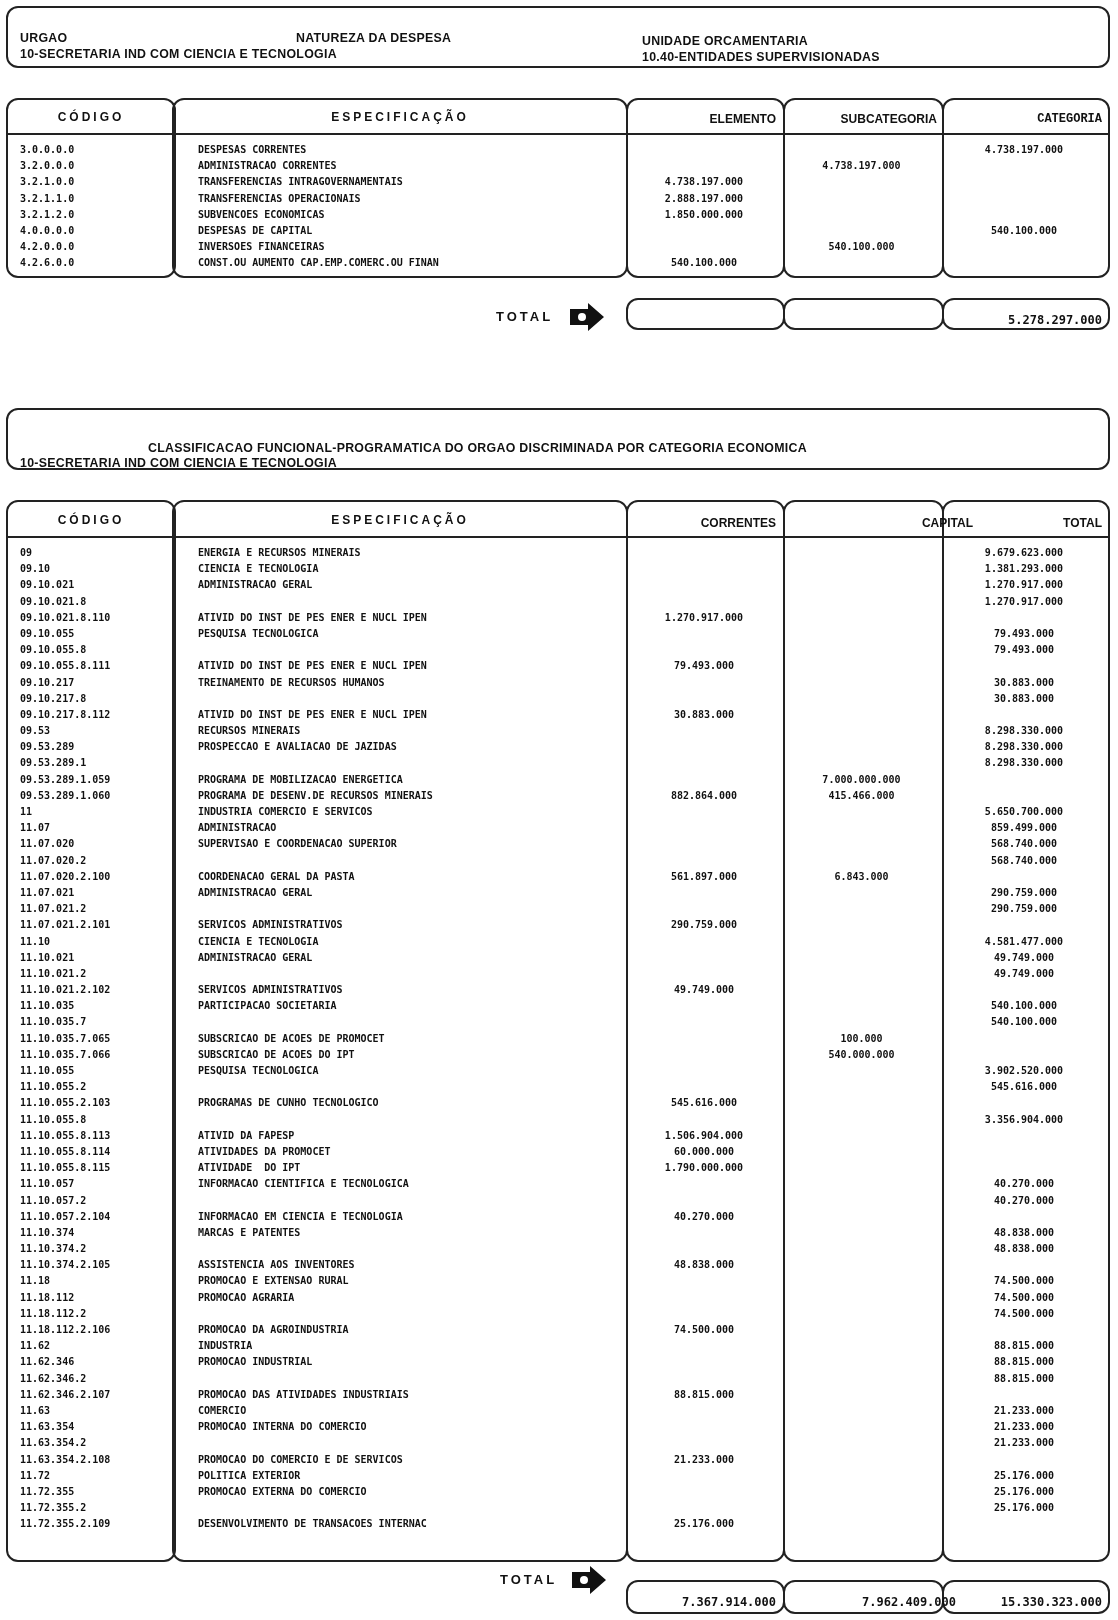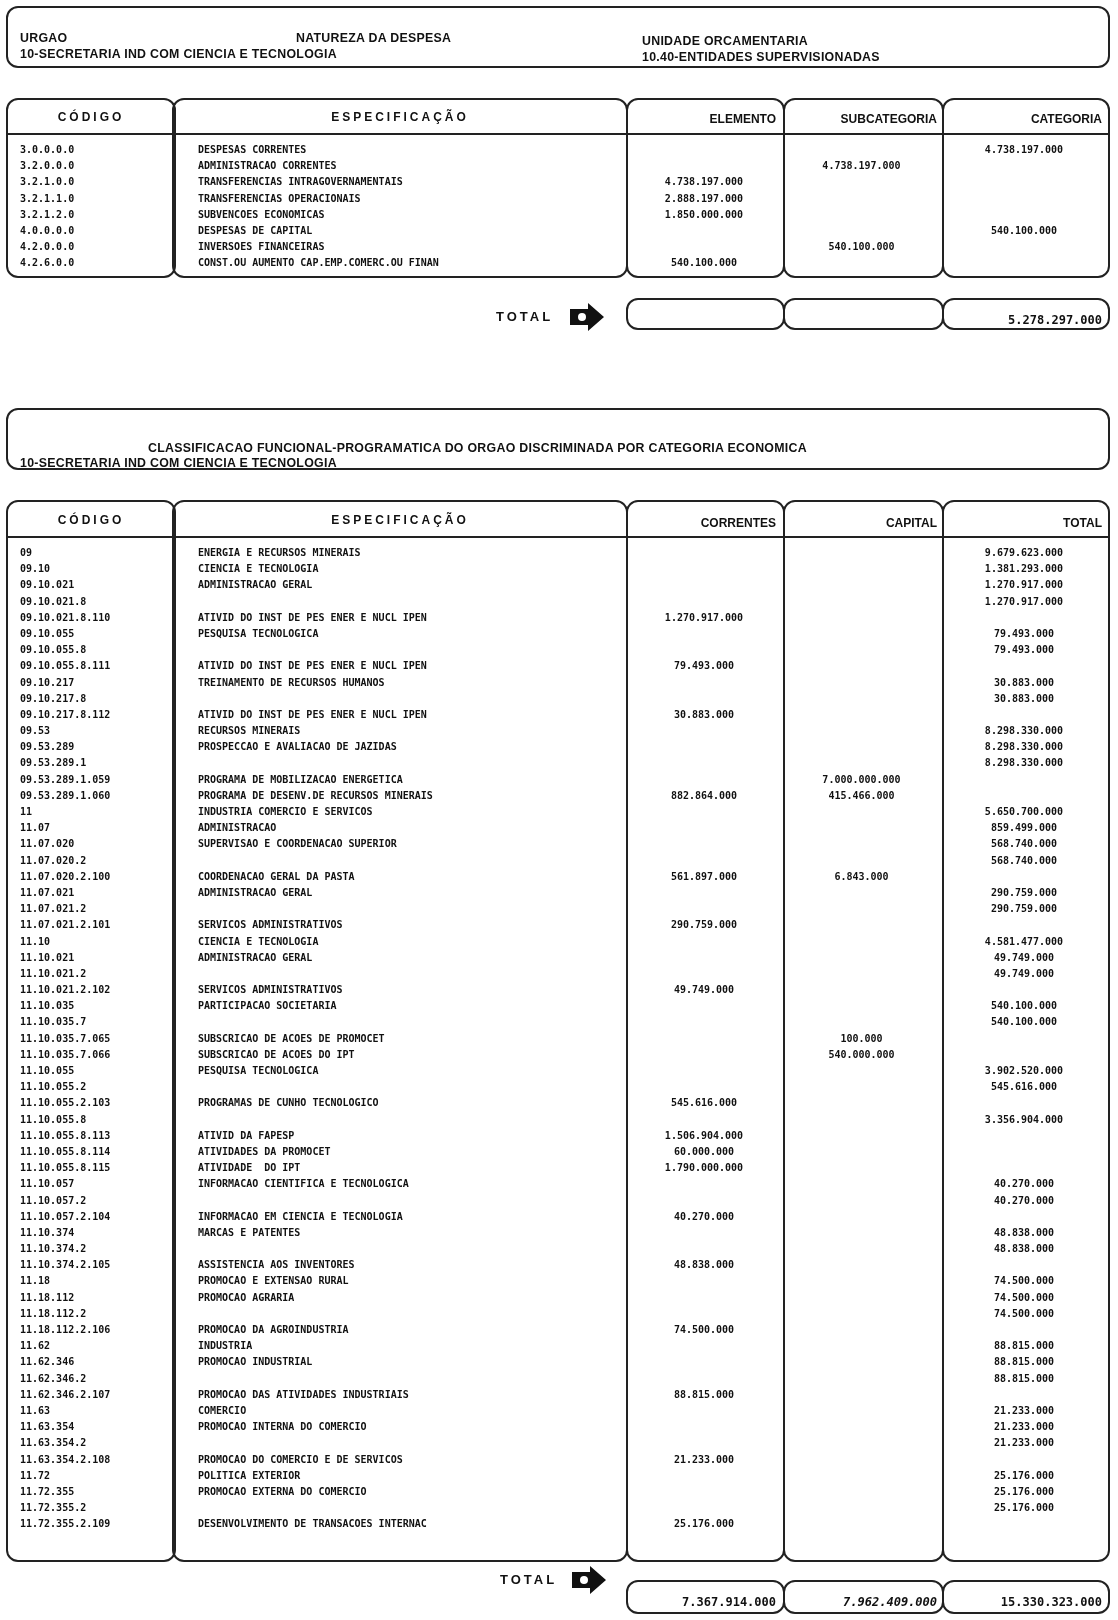--- a/index.html
+++ b/index.html
@@ -32,21 +32,21 @@
   <div class="box" style="left:172px;top:98px;width:456px;height:180px;"></div>
   <div class="box" style="left:626px;top:98px;width:159px;height:180px;"></div>
   <div class="box" style="left:783px;top:98px;width:161px;height:180px;"></div>
   <div class="box" style="left:942px;top:98px;width:168px;height:180px;"></div>
   <div class="hline" style="left:6px;top:133px;width:1104px;"></div>
 
   <div class="col-hdr spaced" style="left:6px;top:110px;width:170px;text-align:center;">CÓDIGO</div>
   <div class="col-hdr spaced" style="left:172px;top:110px;width:456px;text-align:center;">ESPECIFICAÇÃO</div>
   <div class="col-hdr" style="left:626px;top:112px;width:150px;text-align:right;">ELEMENTO</div>
   <div class="col-hdr" style="left:783px;top:112px;width:154px;text-align:right;">SUBCATEGORIA</div>
-  <div class="col-hdr" style="left:942px;top:112px;width:160px;text-align:right;">CATEGORIA</div>
+  <div class="col-hdr" style="left:942px;top:112px;width:160px;text-align:right;font-family:Liberation Mono, monospace;">CATEGORIA</div>
 
   <div id="t1-codigo" class="rows" style="left:20px;top:142px;width:150px;"><div>3.0.0.0.0</div><div>3.2.0.0.0</div><div>3.2.1.0.0</div><div>3.2.1.1.0</div><div>3.2.1.2.0</div><div>4.0.0.0.0</div><div>4.2.0.0.0</div><div>4.2.6.0.0</div></div>
   <div id="t1-espec" class="rows" style="left:198px;top:142px;width:425px;"><div>DESPESAS CORRENTES</div><div>ADMINISTRACAO CORRENTES</div><div>TRANSFERENCIAS INTRAGOVERNAMENTAIS</div><div>TRANSFERENCIAS OPERACIONAIS</div><div>SUBVENCOES ECONOMICAS</div><div>DESPESAS DE CAPITAL</div><div>INVERSOES FINANCEIRAS</div><div>CONST.OU AUMENTO CAP.EMP.COMERC.OU FINAN</div></div>
   <div id="t1-elemento" class="rows right" style="left:630px;top:142px;width:148px;"><div></div><div></div><div>4.738.197.000</div><div>2.888.197.000</div><div>1.850.000.000</div><div></div><div></div><div>540.100.000</div></div>
   <div id="t1-subcategoria" class="rows right" style="left:787px;top:142px;width:149px;"><div></div><div>4.738.197.000</div><div></div><div></div><div></div><div></div><div>540.100.000</div><div></div></div>
   <div id="t1-categoria" class="rows right" style="left:946px;top:142px;width:156px;"><div>4.738.197.000</div><div></div><div></div><div></div><div></div><div>540.100.000</div><div></div><div></div></div>
 
   <div class="total-label" style="left:496px;top:309px;">TOTAL</div>
   <svg class="arrow" style="left:570px;top:303px;" viewBox="0 0 36 28">
       <polygon points="0,6 18,6 18,0 34,14 18,28 18,22 0,22" fill="#111"></polygon>
@@ -68,33 +68,33 @@
   <div class="box" style="left:6px;top:500px;width:170px;height:1062px;"></div>
   <div class="box" style="left:172px;top:500px;width:456px;height:1062px;"></div>
   <div class="box" style="left:626px;top:500px;width:159px;height:1062px;"></div>
   <div class="box" style="left:783px;top:500px;width:161px;height:1062px;"></div>
   <div class="box" style="left:942px;top:500px;width:168px;height:1062px;"></div>
   <div class="hline" style="left:6px;top:536px;width:1104px;"></div>
 
   <div class="col-hdr spaced" style="left:6px;top:513px;width:170px;text-align:center;">CÓDIGO</div>
   <div class="col-hdr spaced" style="left:172px;top:513px;width:456px;text-align:center;">ESPECIFICAÇÃO</div>
   <div class="col-hdr" style="left:626px;top:516px;width:150px;text-align:right;">CORRENTES</div>
-  <div class="col-hdr" style="left:783px;top:516px;width:154px;text-align:right;">CAPITAL</div>
+  <div class="col-hdr" style="left:783px;top:516px;width:154px;text-align:right;padding-left:36px;">CAPITAL</div>
   <div class="col-hdr" style="left:942px;top:516px;width:160px;text-align:right;">TOTAL</div>
 
   <div id="t2-codigo" class="rows" style="left:20px;top:545px;width:150px;"><div>09</div><div>09.10</div><div>09.10.021</div><div>09.10.021.8</div><div>09.10.021.8.110</div><div>09.10.055</div><div>09.10.055.8</div><div>09.10.055.8.111</div><div>09.10.217</div><div>09.10.217.8</div><div>09.10.217.8.112</div><div>09.53</div><div>09.53.289</div><div>09.53.289.1</div><div>09.53.289.1.059</div><div>09.53.289.1.060</div><div>11</div><div>11.07</div><div>11.07.020</div><div>11.07.020.2</div><div>11.07.020.2.100</div><div>11.07.021</div><div>11.07.021.2</div><div>11.07.021.2.101</div><div>11.10</div><div>11.10.021</div><div>11.10.021.2</div><div>11.10.021.2.102</div><div>11.10.035</div><div>11.10.035.7</div><div>11.10.035.7.065</div><div>11.10.035.7.066</div><div>11.10.055</div><div>11.10.055.2</div><div>11.10.055.2.103</div><div>11.10.055.8</div><div>11.10.055.8.113</div><div>11.10.055.8.114</div><div>11.10.055.8.115</div><div>11.10.057</div><div>11.10.057.2</div><div>11.10.057.2.104</div><div>11.10.374</div><div>11.10.374.2</div><div>11.10.374.2.105</div><div>11.18</div><div>11.18.112</div><div>11.18.112.2</div><div>11.18.112.2.106</div><div>11.62</div><div>11.62.346</div><div>11.62.346.2</div><div>11.62.346.2.107</div><div>11.63</div><div>11.63.354</div><div>11.63.354.2</div><div>11.63.354.2.108</div><div>11.72</div><div>11.72.355</div><div>11.72.355.2</div><div>11.72.355.2.109</div></div>
   <div id="t2-espec" class="rows" style="left:198px;top:545px;width:425px;"><div>ENERGIA E RECURSOS MINERAIS</div><div>CIENCIA E TECNOLOGIA</div><div>ADMINISTRACAO GERAL</div><div></div><div>ATIVID DO INST DE PES ENER E NUCL IPEN</div><div>PESQUISA TECNOLOGICA</div><div></div><div>ATIVID DO INST DE PES ENER E NUCL IPEN</div><div>TREINAMENTO DE RECURSOS HUMANOS</div><div></div><div>ATIVID DO INST DE PES ENER E NUCL IPEN</div><div>RECURSOS MINERAIS</div><div>PROSPECCAO E AVALIACAO DE JAZIDAS</div><div></div><div>PROGRAMA DE MOBILIZACAO ENERGETICA</div><div>PROGRAMA DE DESENV.DE RECURSOS MINERAIS</div><div>INDUSTRIA COMERCIO E SERVICOS</div><div>ADMINISTRACAO</div><div>SUPERVISAO E COORDENACAO SUPERIOR</div><div></div><div>COORDENACAO GERAL DA PASTA</div><div>ADMINISTRACAO GERAL</div><div></div><div>SERVICOS ADMINISTRATIVOS</div><div>CIENCIA E TECNOLOGIA</div><div>ADMINISTRACAO GERAL</div><div></div><div>SERVICOS ADMINISTRATIVOS</div><div>PARTICIPACAO SOCIETARIA</div><div></div><div>SUBSCRICAO DE ACOES DE PROMOCET</div><div>SUBSCRICAO DE ACOES DO IPT</div><div>PESQUISA TECNOLOGICA</div><div></div><div>PROGRAMAS DE CUNHO TECNOLOGICO</div><div></div><div>ATIVID DA FAPESP</div><div>ATIVIDADES DA PROMOCET</div><div>ATIVIDADE  DO IPT</div><div>INFORMACAO CIENTIFICA E TECNOLOGICA</div><div></div><div>INFORMACAO EM CIENCIA E TECNOLOGIA</div><div>MARCAS E PATENTES</div><div></div><div>ASSISTENCIA AOS INVENTORES</div><div>PROMOCAO E EXTENSAO RURAL</div><div>PROMOCAO AGRARIA</div><div></div><div>PROMOCAO DA AGROINDUSTRIA</div><div>INDUSTRIA</div><div>PROMOCAO INDUSTRIAL</div><div></div><div>PROMOCAO DAS ATIVIDADES INDUSTRIAIS</div><div>COMERCIO</div><div>PROMOCAO INTERNA DO COMERCIO</div><div></div><div>PROMOCAO DO COMERCIO E DE SERVICOS</div><div>POLITICA EXTERIOR</div><div>PROMOCAO EXTERNA DO COMERCIO</div><div></div><div>DESENVOLVIMENTO DE TRANSACOES INTERNAC</div></div>
   <div id="t2-correntes" class="rows right" style="left:630px;top:545px;width:148px;"><div></div><div></div><div></div><div></div><div>1.270.917.000</div><div></div><div></div><div>79.493.000</div><div></div><div></div><div>30.883.000</div><div></div><div></div><div></div><div></div><div>882.864.000</div><div></div><div></div><div></div><div></div><div>561.897.000</div><div></div><div></div><div>290.759.000</div><div></div><div></div><div></div><div>49.749.000</div><div></div><div></div><div></div><div></div><div></div><div></div><div>545.616.000</div><div></div><div>1.506.904.000</div><div>60.000.000</div><div>1.790.000.000</div><div></div><div></div><div>40.270.000</div><div></div><div></div><div>48.838.000</div><div></div><div></div><div></div><div>74.500.000</div><div></div><div></div><div></div><div>88.815.000</div><div></div><div></div><div></div><div>21.233.000</div><div></div><div></div><div></div><div>25.176.000</div></div>
   <div id="t2-capital" class="rows right" style="left:787px;top:545px;width:149px;"><div></div><div></div><div></div><div></div><div></div><div></div><div></div><div></div><div></div><div></div><div></div><div></div><div></div><div></div><div>7.000.000.000</div><div>415.466.000</div><div></div><div></div><div></div><div></div><div>6.843.000</div><div></div><div></div><div></div><div></div><div></div><div></div><div></div><div></div><div></div><div>100.000</div><div>540.000.000</div><div></div><div></div><div></div><div></div><div></div><div></div><div></div><div></div><div></div><div></div><div></div><div></div><div></div><div></div><div></div><div></div><div></div><div></div><div></div><div></div><div></div><div></div><div></div><div></div><div></div><div></div><div></div><div></div><div></div></div>
   <div id="t2-total" class="rows right" style="left:946px;top:545px;width:156px;"><div>9.679.623.000</div><div>1.381.293.000</div><div>1.270.917.000</div><div>1.270.917.000</div><div></div><div>79.493.000</div><div>79.493.000</div><div></div><div>30.883.000</div><div>30.883.000</div><div></div><div>8.298.330.000</div><div>8.298.330.000</div><div>8.298.330.000</div><div></div><div></div><div>5.650.700.000</div><div>859.499.000</div><div>568.740.000</div><div>568.740.000</div><div></div><div>290.759.000</div><div>290.759.000</div><div></div><div>4.581.477.000</div><div>49.749.000</div><div>49.749.000</div><div></div><div>540.100.000</div><div>540.100.000</div><div></div><div></div><div>3.902.520.000</div><div>545.616.000</div><div></div><div>3.356.904.000</div><div></div><div></div><div></div><div>40.270.000</div><div>40.270.000</div><div></div><div>48.838.000</div><div>48.838.000</div><div></div><div>74.500.000</div><div>74.500.000</div><div>74.500.000</div><div></div><div>88.815.000</div><div>88.815.000</div><div>88.815.000</div><div></div><div>21.233.000</div><div>21.233.000</div><div>21.233.000</div><div></div><div>25.176.000</div><div>25.176.000</div><div>25.176.000</div><div></div></div>
 
   <div class="total-label" style="left:500px;top:1572px;">TOTAL</div>
   <svg class="arrow" style="left:572px;top:1566px;" viewBox="0 0 36 28">
       <polygon points="0,6 18,6 18,0 34,14 18,28 18,22 0,22" fill="#111"></polygon>
       <circle cx="12" cy="14" r="4" fill="#fff"></circle>
     </svg>
   <div class="box" style="left:626px;top:1580px;width:159px;height:34px;"></div>
   <div class="box" style="left:783px;top:1580px;width:161px;height:34px;"></div>
   <div class="box" style="left:942px;top:1580px;width:168px;height:34px;"></div>
   <div class="tot-val" style="left:626px;top:1595px;width:150px;">7.367.914.000</div>
-  <div class="tot-val" style="left:783px;top:1595px;width:154px;font-style:italic;">7.962.409.000</div>
+  <div class="tot-val" style="left:802px;top:1595px;width:154px;">7.962.409.000</div>
   <div class="tot-val" style="left:942px;top:1595px;width:160px;">15.330.323.000</div>
 </div>
 
 </body></html>

